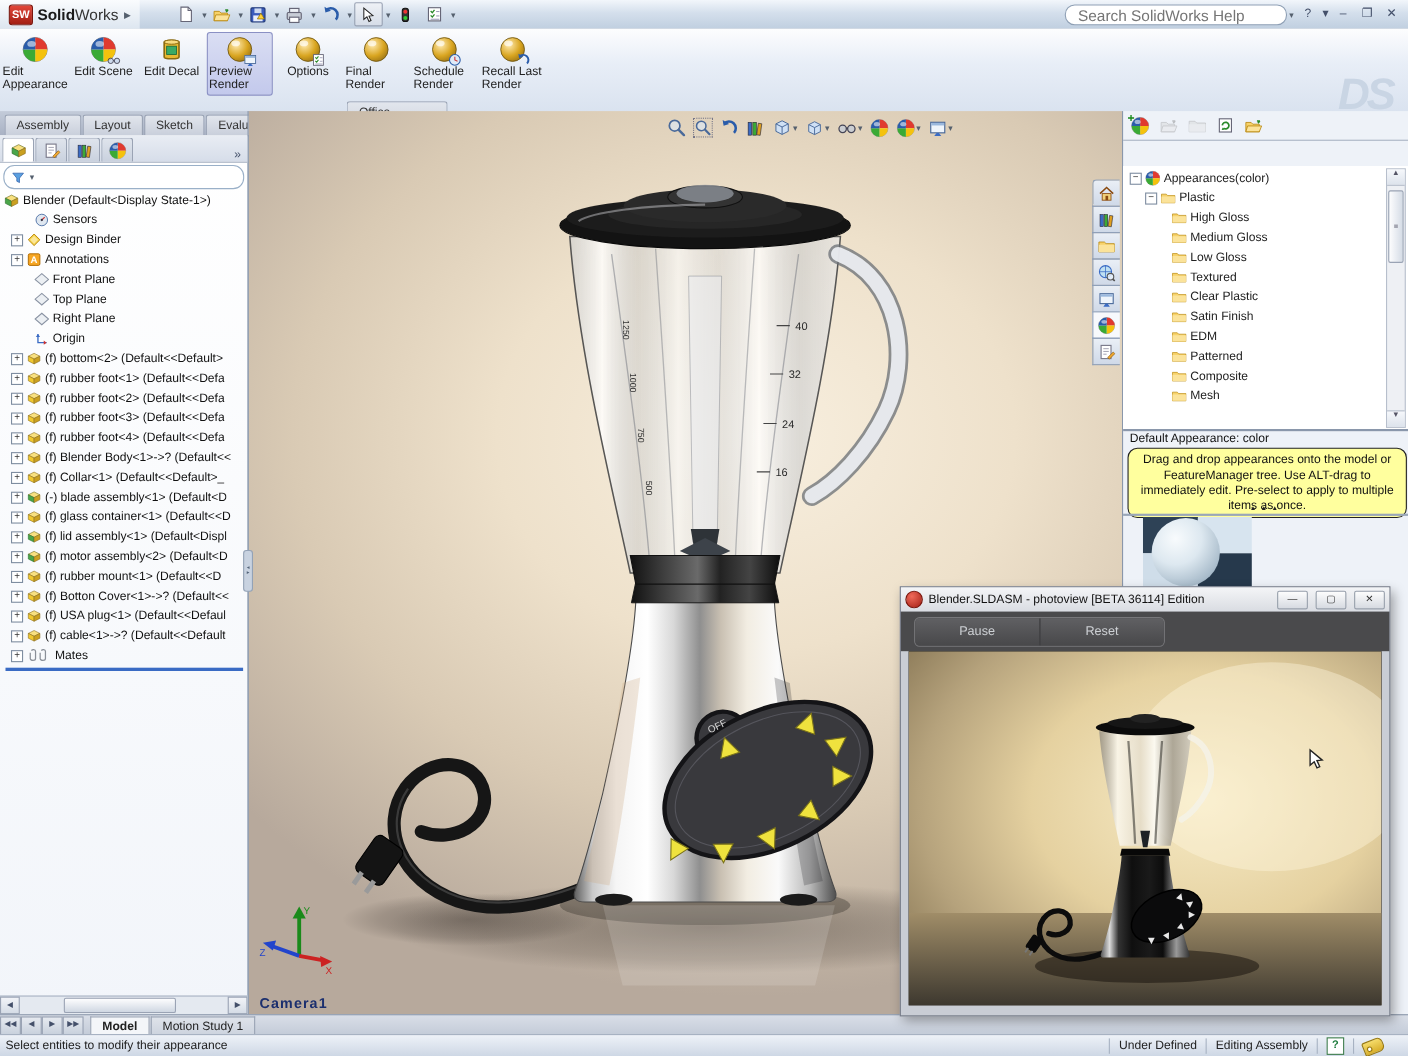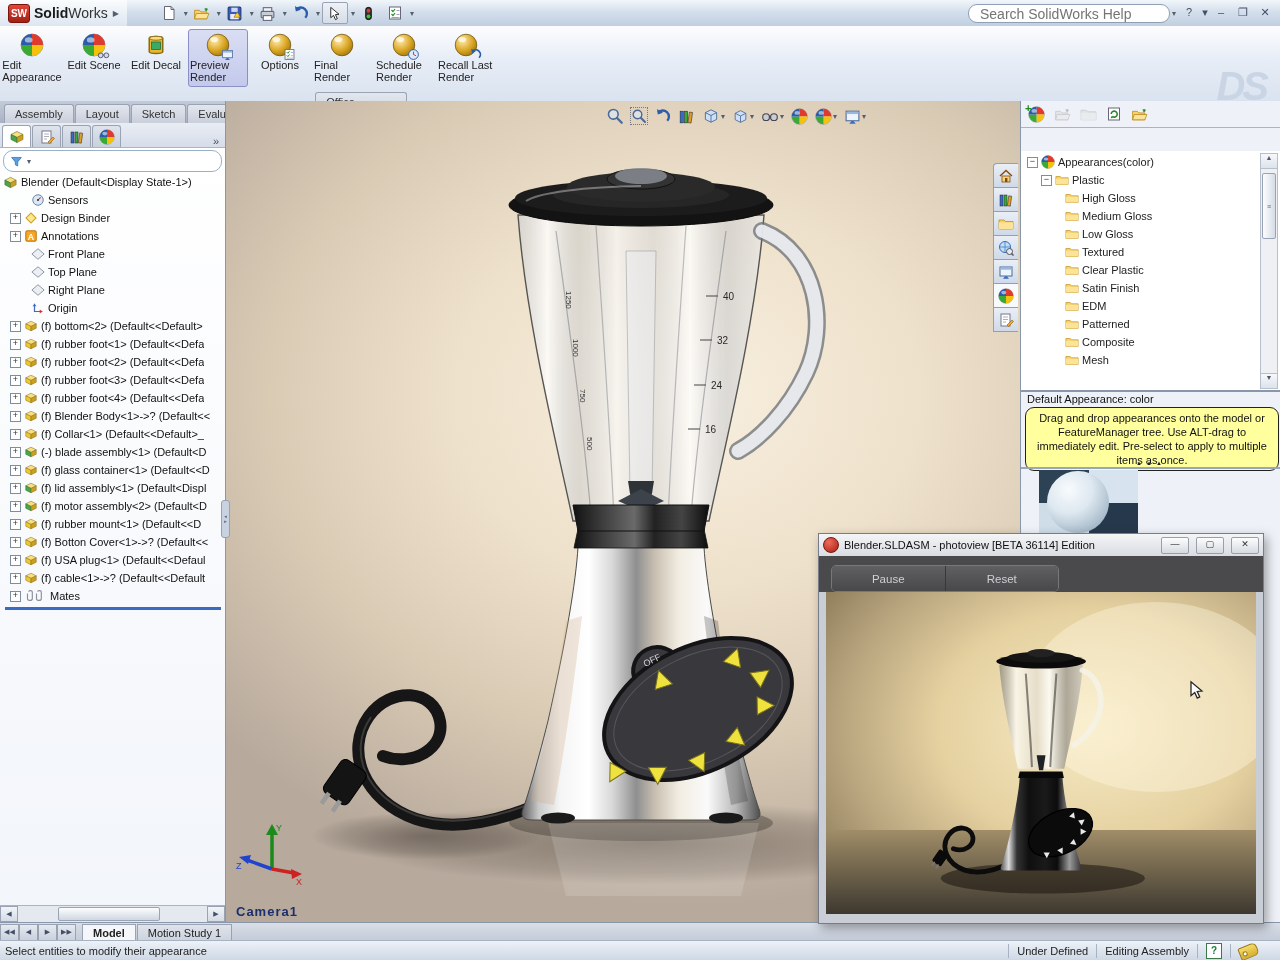--- a/index.html
+++ b/index.html
@@ -109,21 +109,21 @@
   #thumb .sph{position:absolute;left:8px;top:1px;width:62px;height:62px;border-radius:50%;
     background:radial-gradient(circle at 35% 30%, #f8fbfd 0%, #dde8f0 40%, #a9bccb 75%, #7e95a8 100%);}
   
   #pvwin{left:818px;top:533px;width:444px;height:389px;z-index:20;
     background:#c9cdd5;border:1px solid #767c88;box-shadow:3px 4px 10px rgba(0,0,0,.35);}
   #pv-title{height:22px;display:flex;align-items:center;gap:5px;padding:0 4px;
     background:linear-gradient(#f4f5f7,#d9dce2);}
   #pv-title .t{flex:1;font-size:11px;color:#111;white-space:nowrap;overflow:hidden;}
   .pv-btn{width:26px;height:15px;background:linear-gradient(#fdfdfd,#d6dae1);border:1px solid #98a0ac;
     border-radius:2px;text-align:center;line-height:13px;font-size:9px;color:#333;margin-left:2px;}
-  #pv-toolbar{height:36px;background:#4a4a4c;display:flex;align-items:flex-end;padding-left:12px;}
+  #pv-toolbar{height:36px;background:#4a4a4c;display:flex;align-items:center;padding-left:12px;}
   #pv-seg{width:226px;height:25px;border:1px solid #77777a;border-radius:5px;overflow:hidden;display:flex;}
   .pv-seg-btn{flex:1;background:linear-gradient(#606063,#48484a);color:#cdd0d4;font-size:11.5px;
     display:flex;align-items:center;justify-content:center;}
   .pv-seg-btn:first-child{border-right:1px solid #38383a;}
   #pv-render{position:absolute;left:7px;top:58px;width:430px;height:322px;background:#1a1712;overflow:hidden;}
   #pv-cursor{position:absolute;left:360px;top:88px;width:20px;height:20px;}
   
   #tabsbar{left:0;top:922px;width:1280px;height:18px;background:linear-gradient(#d9dee7,#c3cbd8);
     border-top:1px solid #8a97ab;display:flex;align-items:center;}
   .vcr{width:17px;height:15px;background:linear-gradient(#e6eaf0,#c9d1dd);border:1px solid #9aa3b4;

